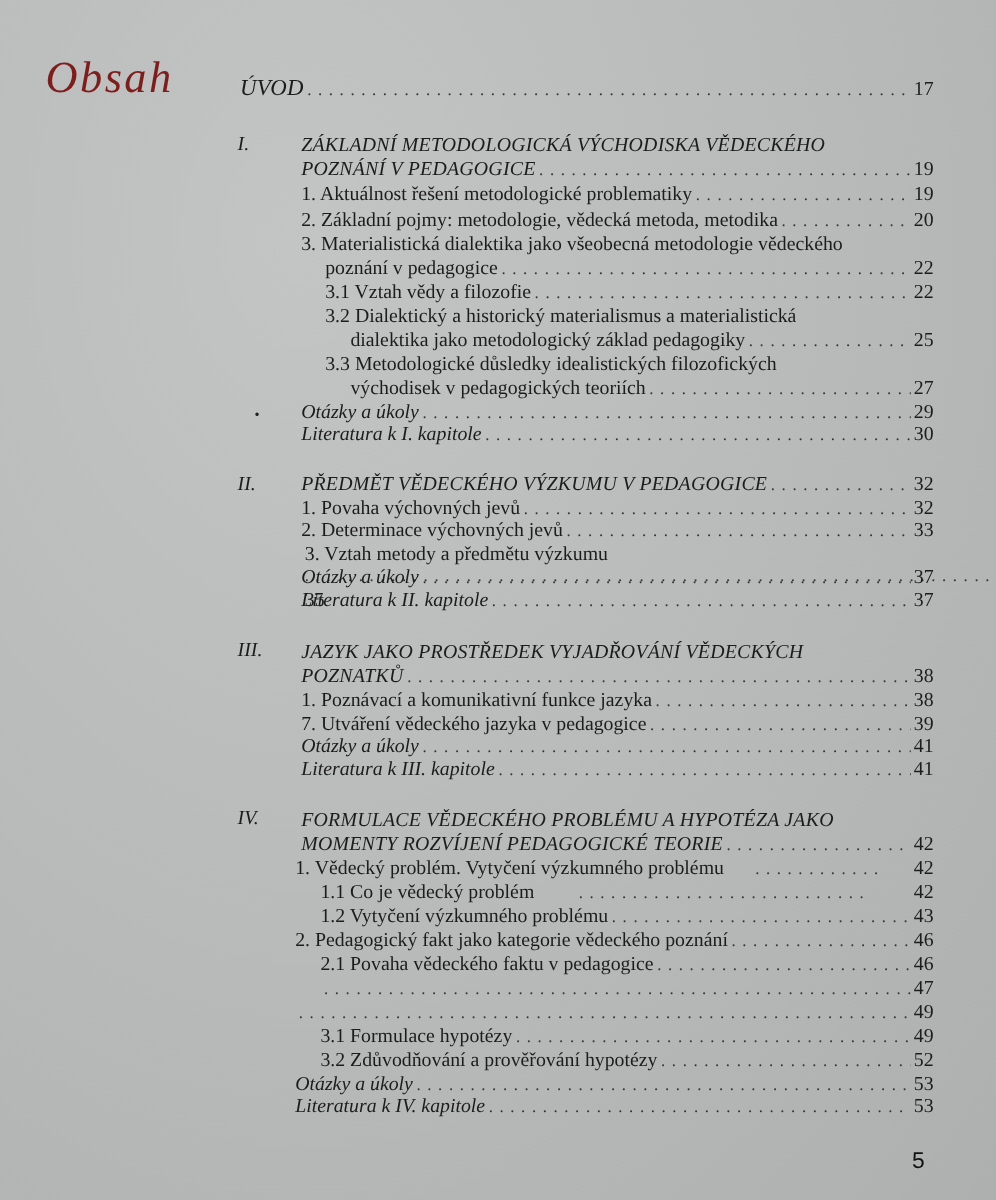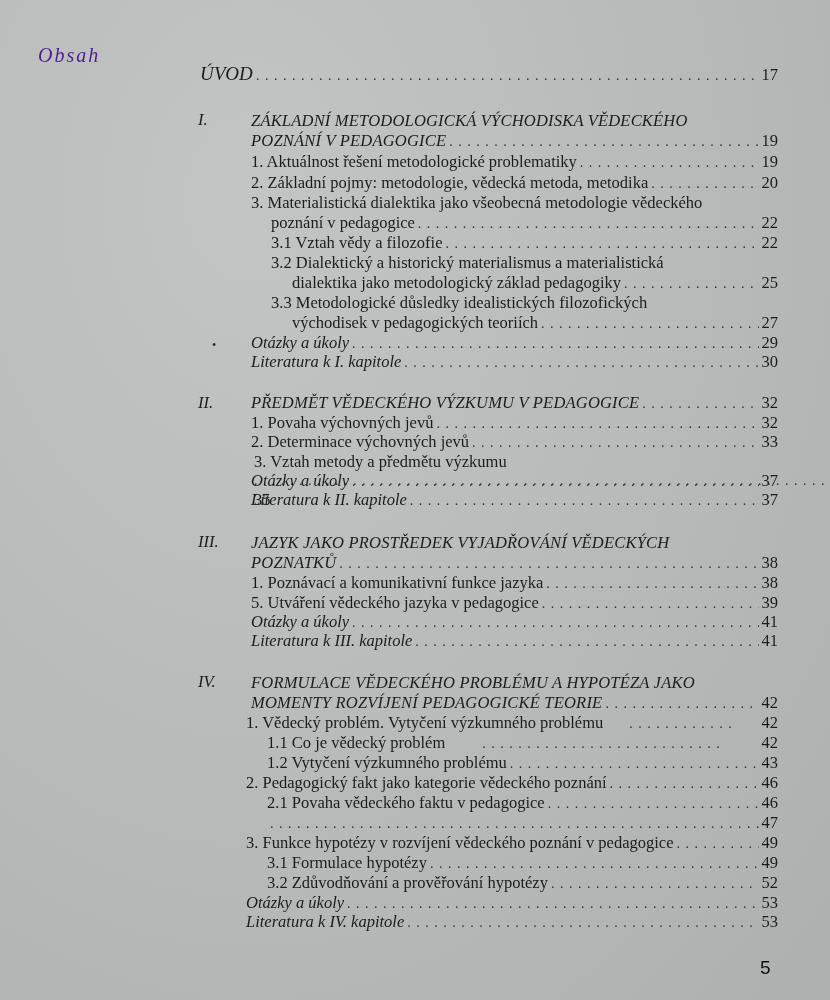--- a/index.html
+++ b/index.html
@@ -6,22 +6,22 @@
   body {
     width:830px; height:1000px; overflow:hidden;
     background:#b9bbbb;
     background-image: radial-gradient(ellipse at 30% 20%, #c3c5c4 0%, #b8bab9 55%, #aeb0af 100%);
     font-family:"Liberation Serif","DejaVu Serif",serif;
     color:#1c1c1c;
     position:relative;
   }
   .obsah {
     position:absolute; left:38px; top:44px;
-    font-size:20px; font-style:italic; letter-spacing:2px;
-    color:#4c1d95;
+    font-size:37px; font-style:italic; letter-spacing:2px;
+    color:#7f1d1d;
   }
   .toc { position:absolute; left:0; top:0; width:830px; }
   .row {
     position:absolute; display:flex; align-items:baseline;
     font-size:16.5px; line-height:19px; white-space:nowrap;
   }
   .row .txt { flex:0 0 auto; }
   .row .dots {
     flex:1 1 auto; overflow:hidden; margin:0 3px;
     letter-spacing:6px; color:#333; font-size:14px;
@@ -152,21 +152,21 @@
     <span class="txt caps">POZNATKŮ</span>
     <span class="dots"></span>
     <span class="pg">38</span>
   </div>
   <div class="row" style="left:251px; top:573px; width:527px;">
     <span class="txt">1. Poznávací a komunikativní funkce jazyka</span>
     <span class="dots"></span>
     <span class="pg">38</span>
   </div>
   <div class="row" style="left:251px; top:593px; width:527px;">
-    <span class="txt">5. Utváření vědeckého jazyka v pedagogice</span>
+    <span class="txt">7. Utváření vědeckého jazyka v pedagogice</span>
     <span class="dots"></span>
     <span class="pg">39</span>
   </div>
   <div class="row" style="left:251px; top:612px; width:527px;">
     <span class="txt it">Otázky a úkoly</span>
     <span class="dots"></span>
     <span class="pg">41</span>
   </div>
   <div class="row" style="left:251px; top:631px; width:527px;">
     <span class="txt it">Literatura k III. kapitole</span>
@@ -204,21 +204,20 @@
   <div class="row" style="left:267px; top:793px; width:511px;">
     <span class="txt">2.1 Povaha vědeckého faktu v pedagogice</span>
     <span class="dots"></span>
     <span class="pg">46</span>
   </div>
   <div class="row" style="left:267px; top:813px; width:511px;">
     <span class="dots"></span>
     <span class="pg">47</span>
   </div>
   <div class="row" style="left:246px; top:833px; width:532px;">
-    <span class="txt">3. Funkce hypotézy v rozvíjení vědeckého poznání v pedagogice</span>
     <span class="dots"></span>
     <span class="pg">49</span>
   </div>
   <div class="row" style="left:267px; top:853px; width:511px;">
     <span class="txt">3.1 Formulace hypotézy</span>
     <span class="dots"></span>
     <span class="pg">49</span>
   </div>
   <div class="row" style="left:267px; top:873px; width:511px;">
     <span class="txt">3.2 Zdůvodňování a prověřování hypotézy</span>

